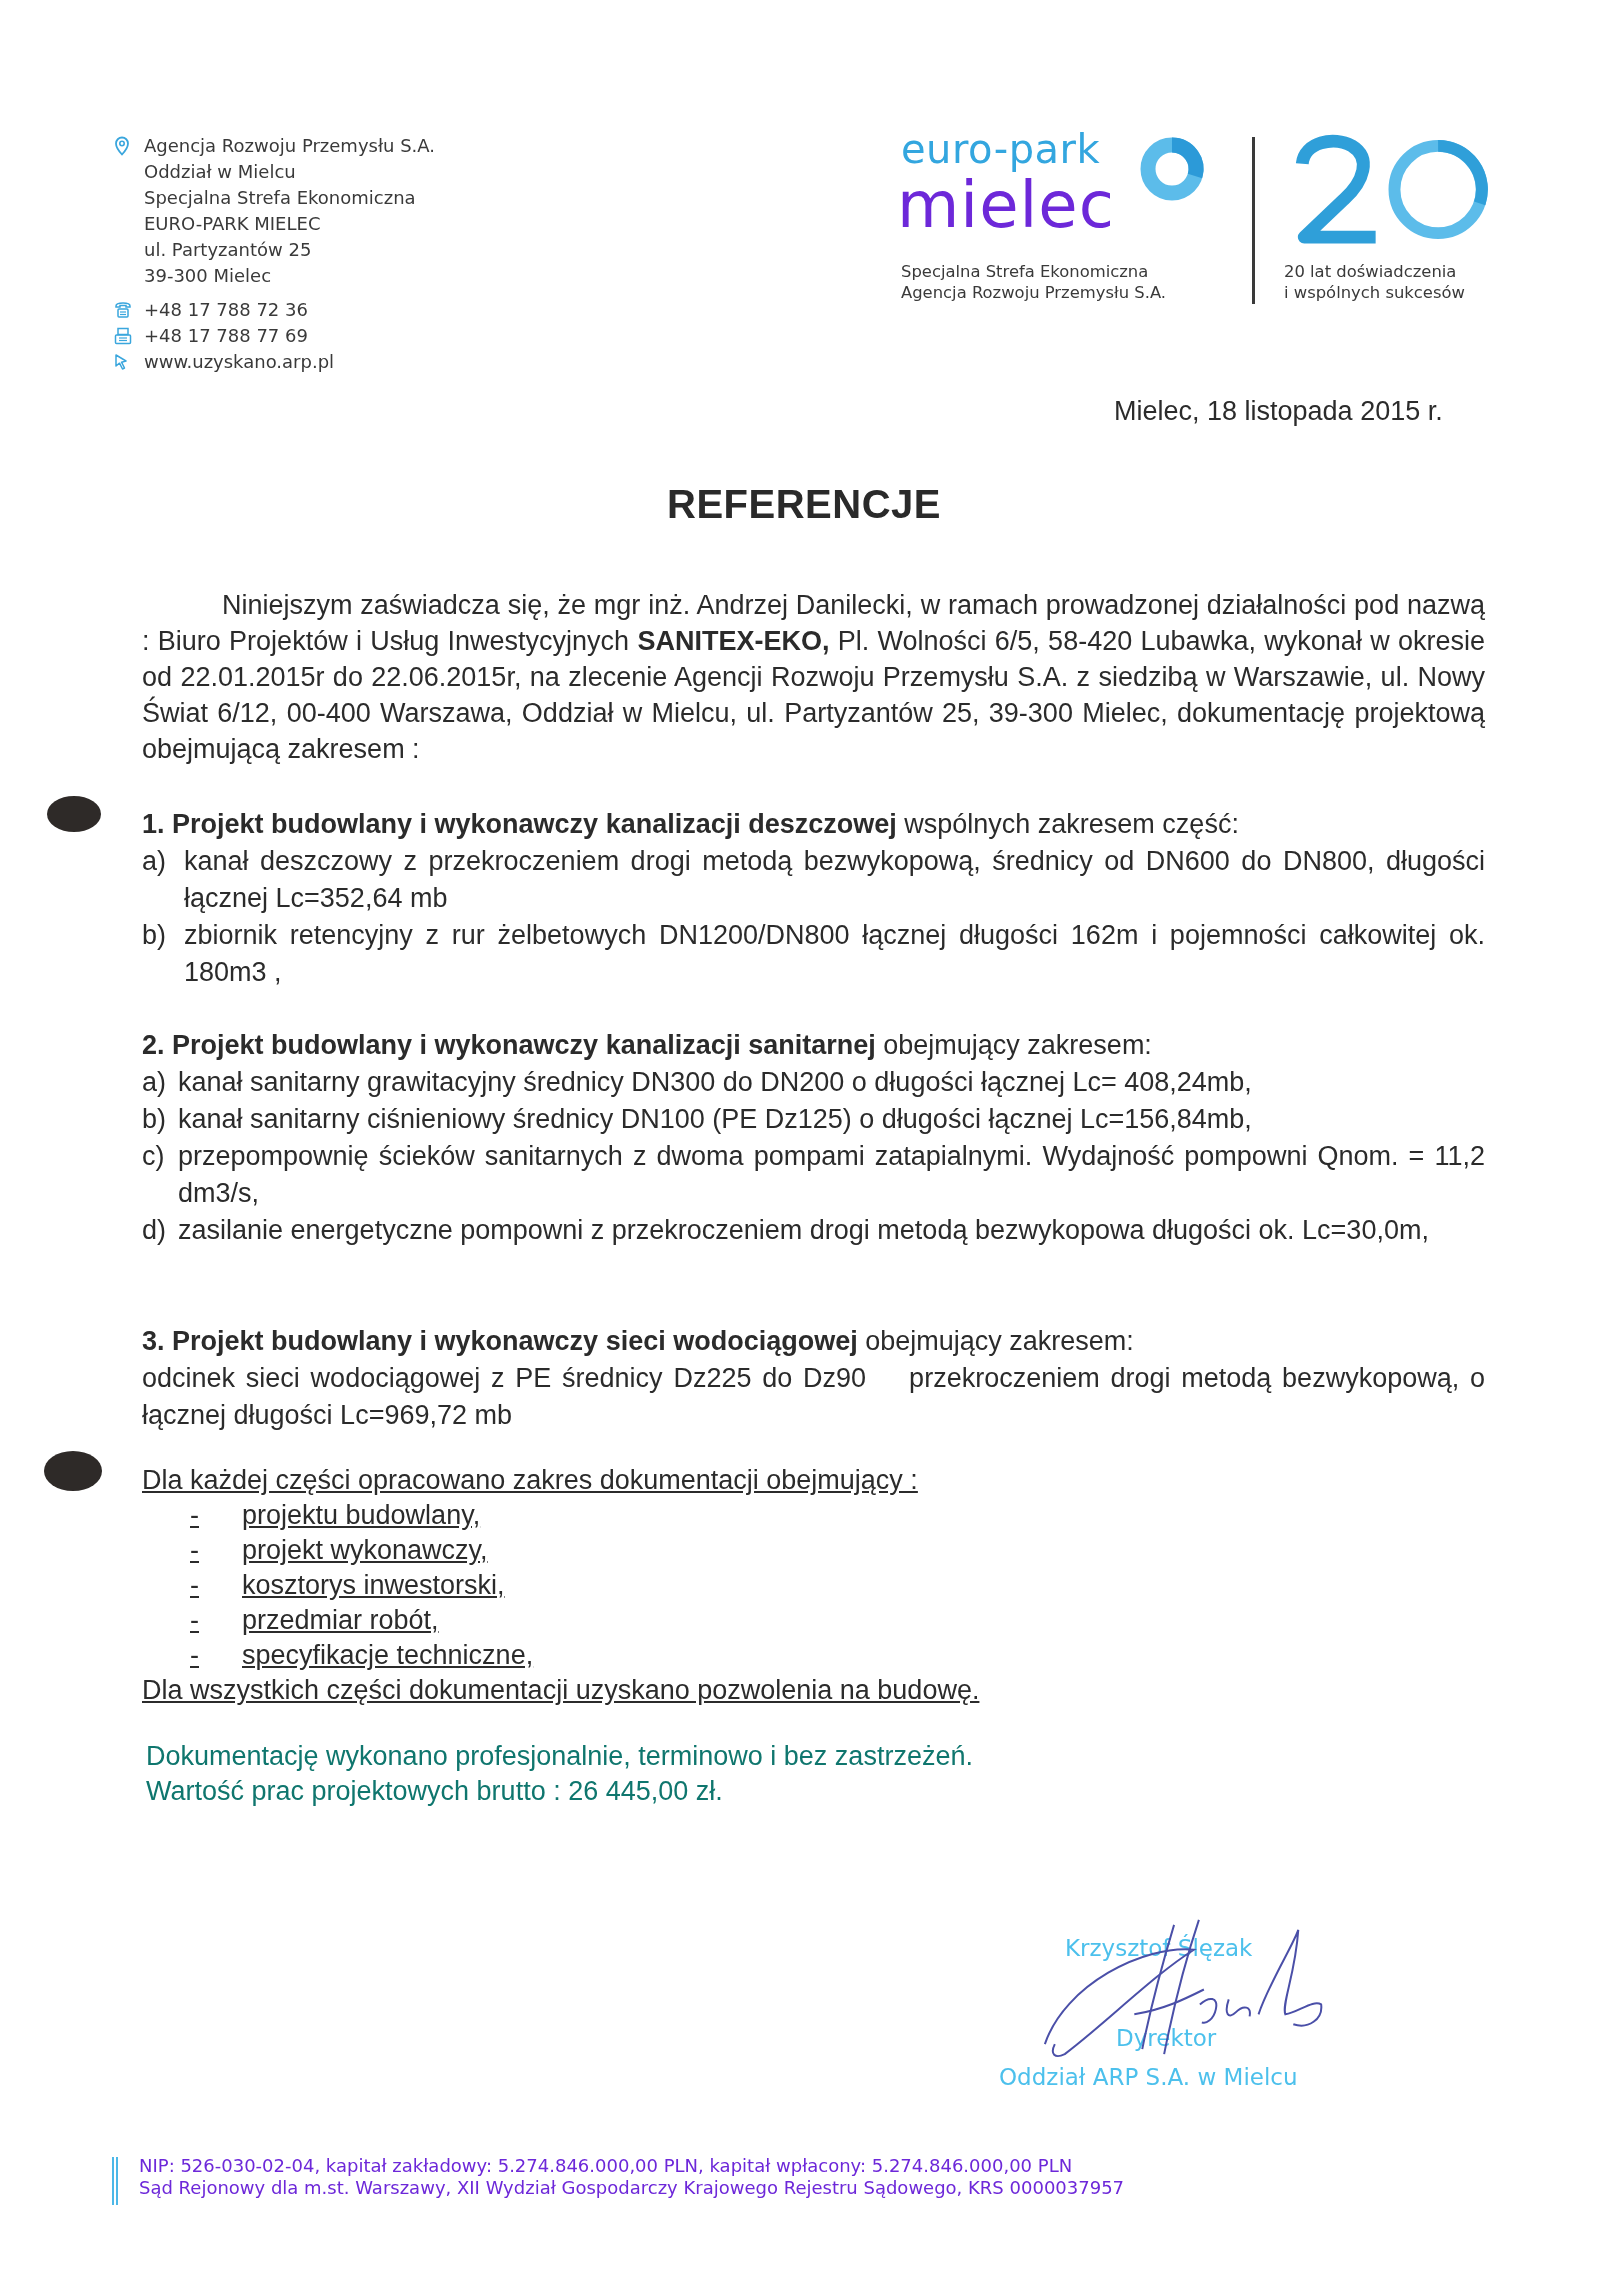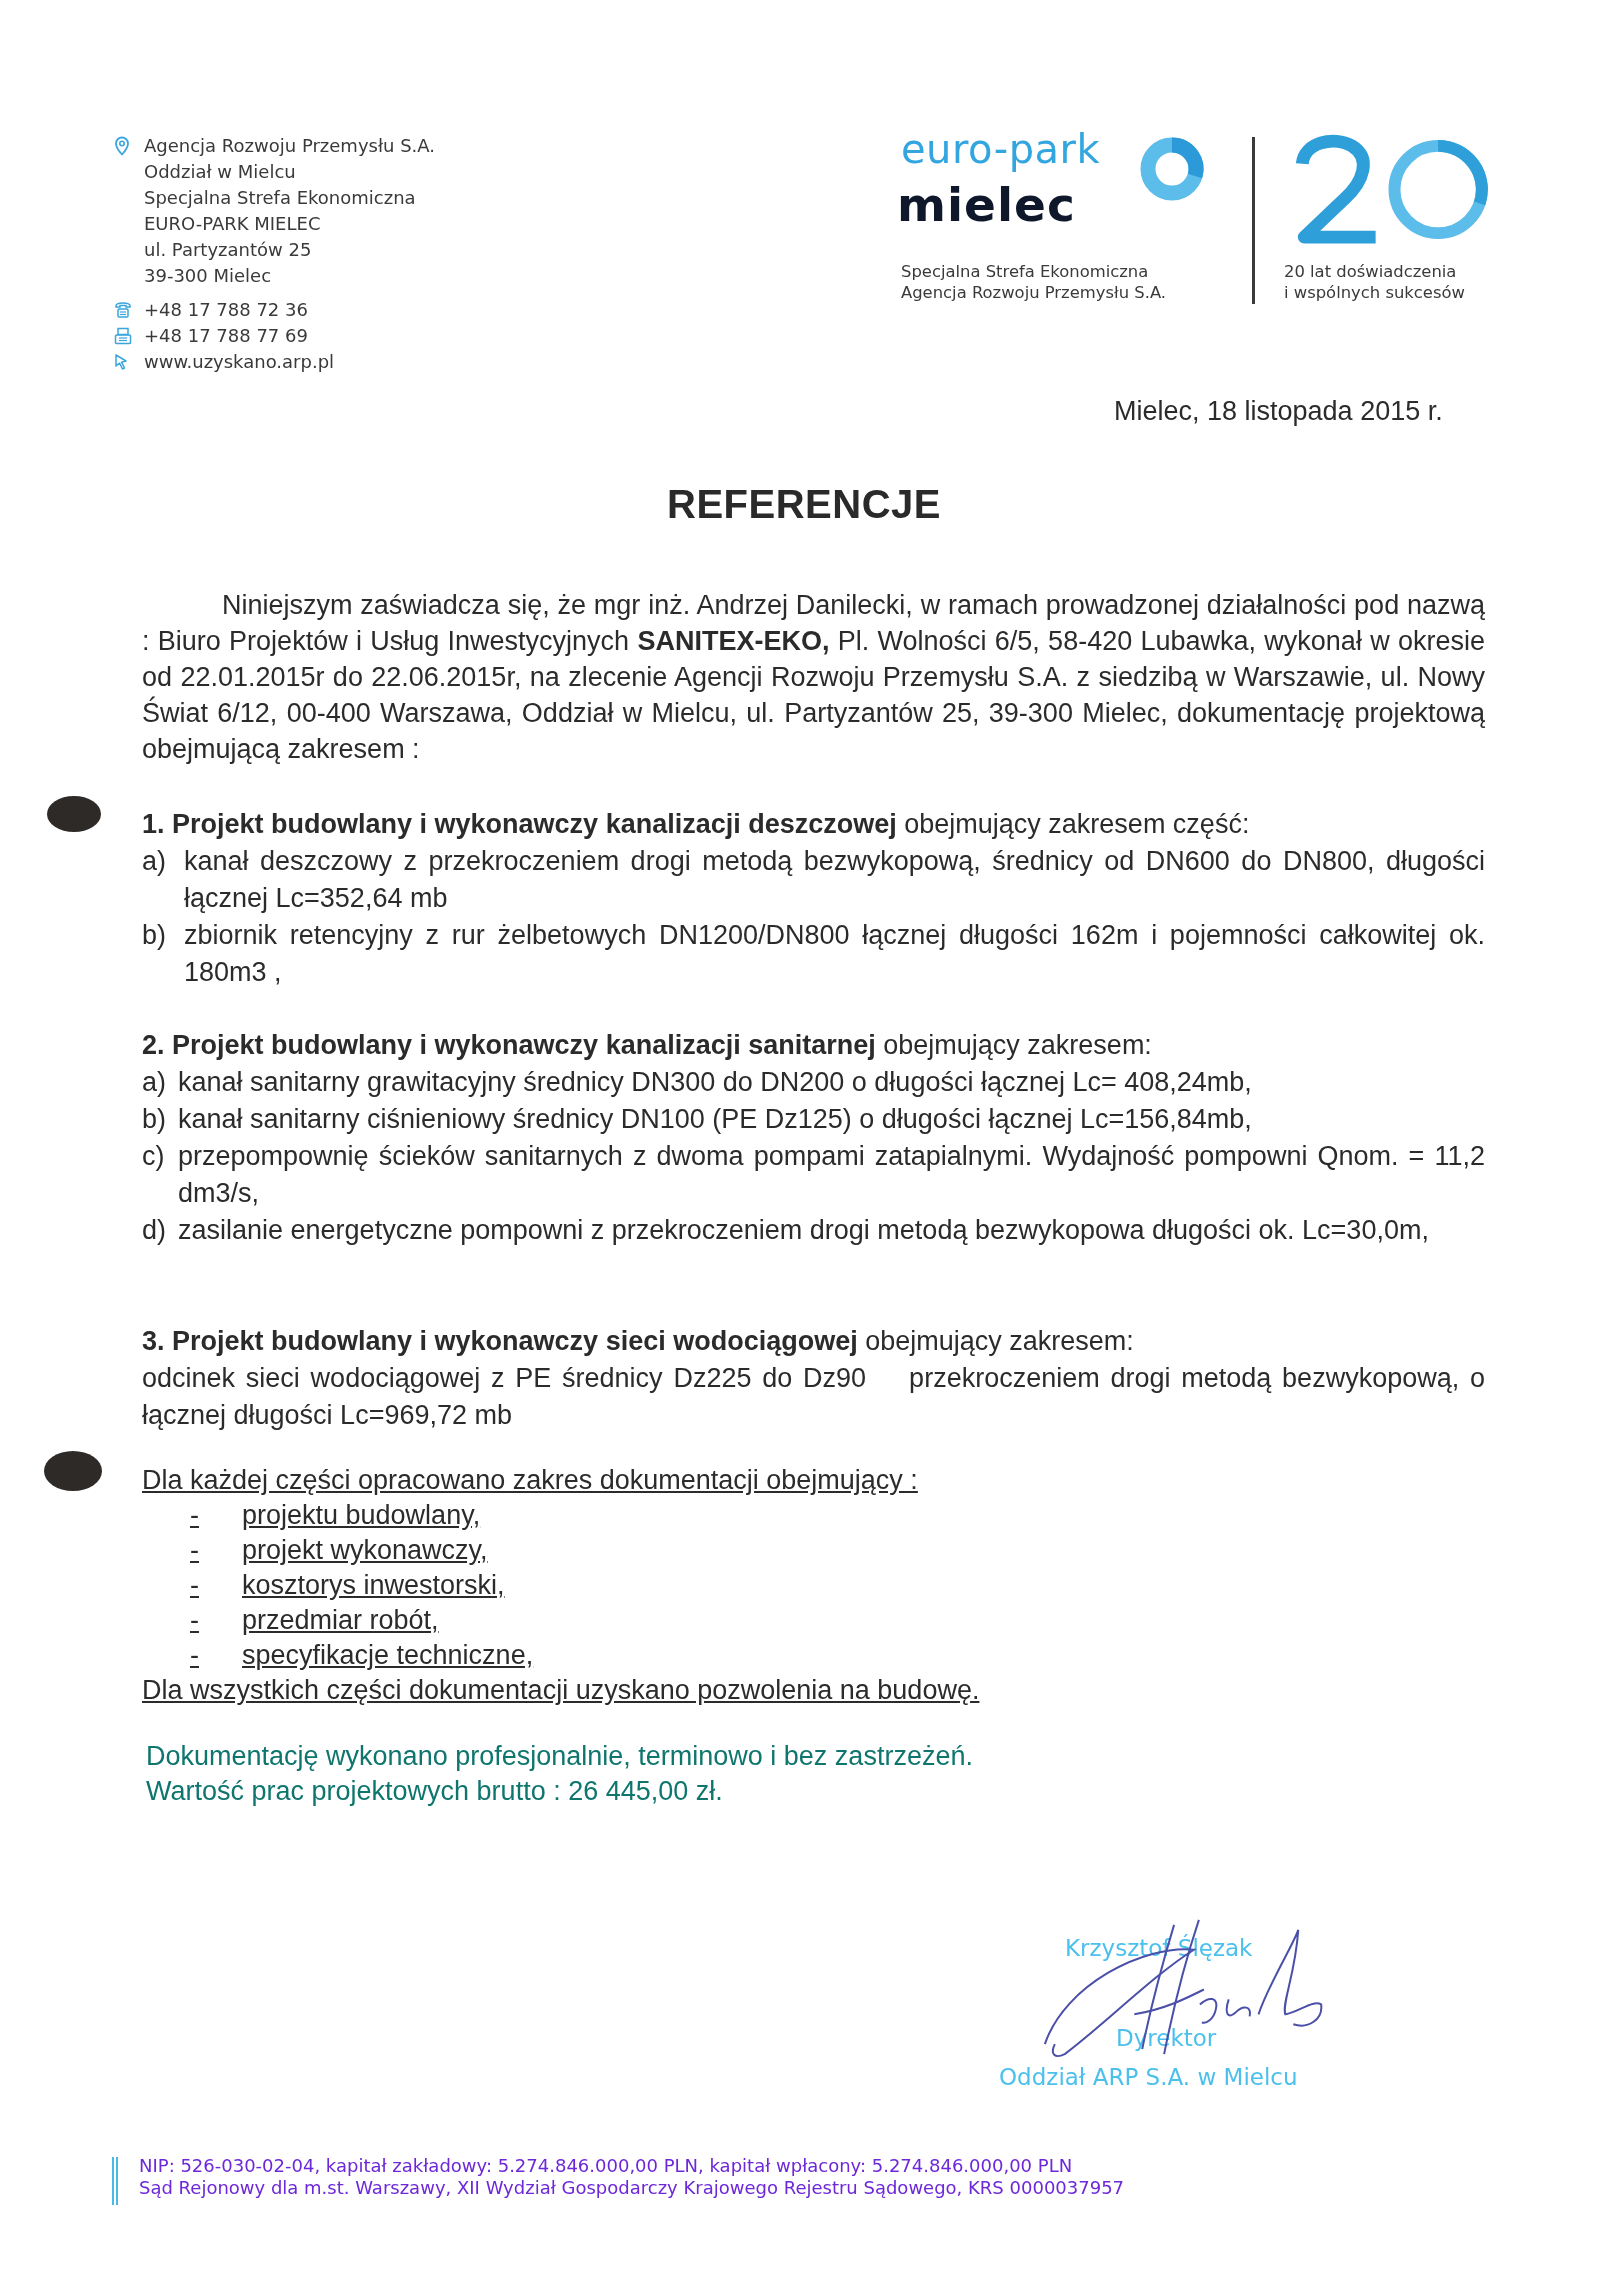--- a/index.html
+++ b/index.html
@@ -8,21 +8,21 @@
 
   
   .contact { left:114px; top:133px; font-family:"DejaVu Sans", sans-serif; font-size:18px; color:#3a3a3a; line-height:26px; }
   .contact .row { display:flex; align-items:center; white-space:nowrap; }
   .contact .ico { width:30px; display:inline-flex; justify-content:flex-start; align-items:center; color:#3aa6dd; }
   .contact .gap { height:8px; }
   .contact .phones .row { line-height:26px; }
 
   
   .logo-europark { left:901px; top:129px; font-family:"DejaVu Sans", sans-serif; font-size:40px; color:#33a6df; letter-spacing:0.5px; line-height:40px; }
-  .logo-mielec { left:897px; top:169px; font-family:"DejaVu Sans", sans-serif; font-size:47px; font-weight:bold; color:#0f172a; line-height:72px; letter-spacing:1px; }
+  .logo-mielec { left:897px; top:169px; font-family:"DejaVu Sans", sans-serif; font-size:64px; font-weight:normal; color:#6d28d9; line-height:72px; letter-spacing:1px; }
   .logo-ring { left:1137px; top:134px; }
   .logo-sub { left:901px; top:261px; font-family:"DejaVu Sans", sans-serif; font-size:16.4px; line-height:21px; color:#3a3a3a; }
   .logo-divider { left:1252px; top:137px; width:3px; height:167px; background:#3a3a3a; }
   .logo-20 { left:1294px; top:134px; }
   .logo-20-sub { left:1284px; top:261px; width:199px; text-align:left; font-family:"DejaVu Sans", sans-serif; font-size:16.4px; line-height:21px; color:#3a3a3a; }
 
   .date { left:1114px; top:396px; font-size:27px; color:#2b2b2b; }
   .title { left:667px; top:482px; font-size:40px; font-weight:bold; color:#2a2a2a; letter-spacing:0.5px; }
 
   .body-text { left:142px; width:1343px; font-size:27px; line-height:36px; color:#2b2b2b; }
@@ -158,21 +158,21 @@
   <div>20 lat doświadczenia</div>
   <div>i wspólnych sukcesów</div>
 </div>
 
 <div class="abs date">Mielec, 18 listopada 2015 r.</div>
 <div class="abs title">REFERENCJE</div>
 
 <div class="abs body-text justify intro"><span>Niniejszym zaświadcza się, że mgr inż. Andrzej Danilecki, w ramach prowadzonej działalności pod nazwą : Biuro Projektów i Usług Inwestycyjnych </span><span class="bold">SANITEX-EKO,</span><span> Pl. Wolności 6/5, 58-420 Lubawka, wykonał w okresie od 22.01.2015r do 22.06.2015r, na zlecenie Agencji Rozwoju Przemysłu S.A. z siedzibą w Warszawie, ul. Nowy Świat 6/12, 00-400 Warszawa, Oddział w Mielcu, ul. Partyzantów 25, 39-300 Mielec, dokumentację projektową obejmującą zakresem  :</span></div>
 
 <div class="abs section sec1">
-  <div class="sec-head"><span class="bold">1. Projekt budowlany i wykonawczy kanalizacji deszczowej</span><span> obejmujący zakresem część:</span></div>
+  <div class="sec-head"><span class="bold">1. Projekt budowlany i wykonawczy kanalizacji deszczowej</span><span> wspólnych zakresem część:</span></div>
   <div class="item">
       <span class="lbl">a)</span>
       <span class="txt">kanał deszczowy z przekroczeniem drogi metodą bezwykopową, średnicy od DN600 do DN800, długości łącznej Lc=352,64 mb</span>
     </div>
   <div class="item">
       <span class="lbl">b)</span>
       <span class="txt">zbiornik retencyjny z rur żelbetowych DN1200/DN800 łącznej długości 162m i pojemności całkowitej ok. 180m3 ,</span>
     </div>
 </div>
 

